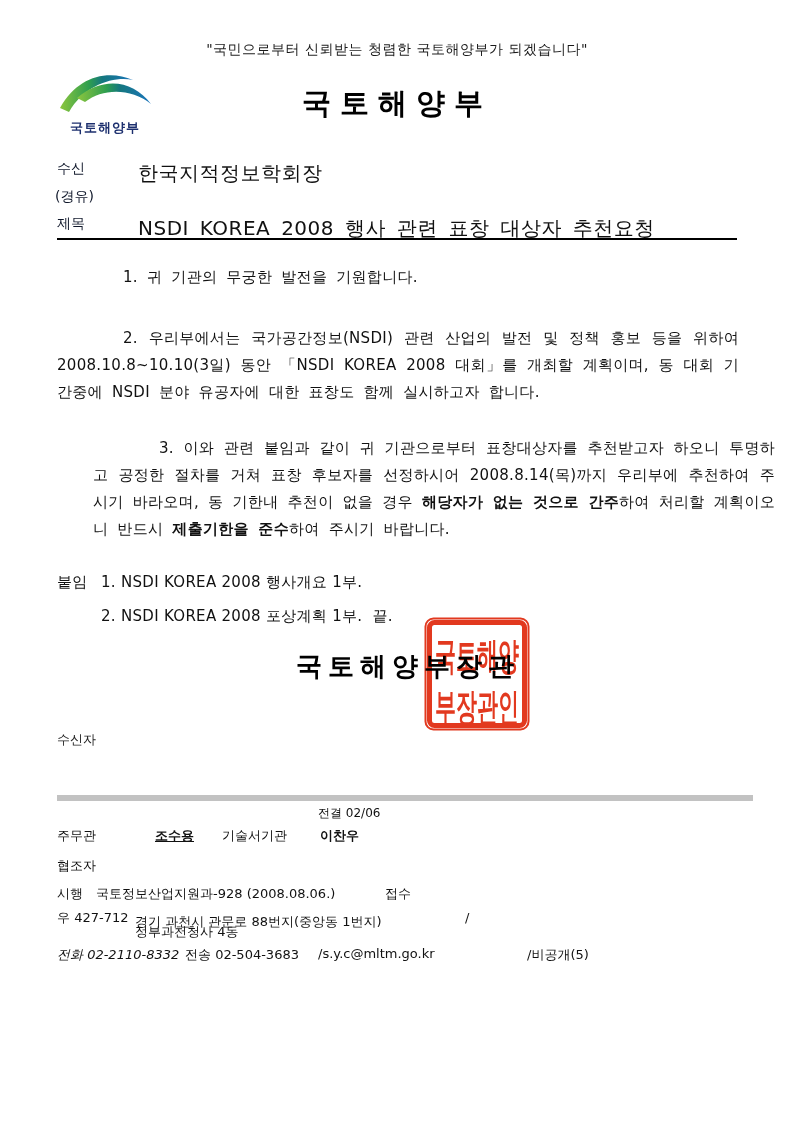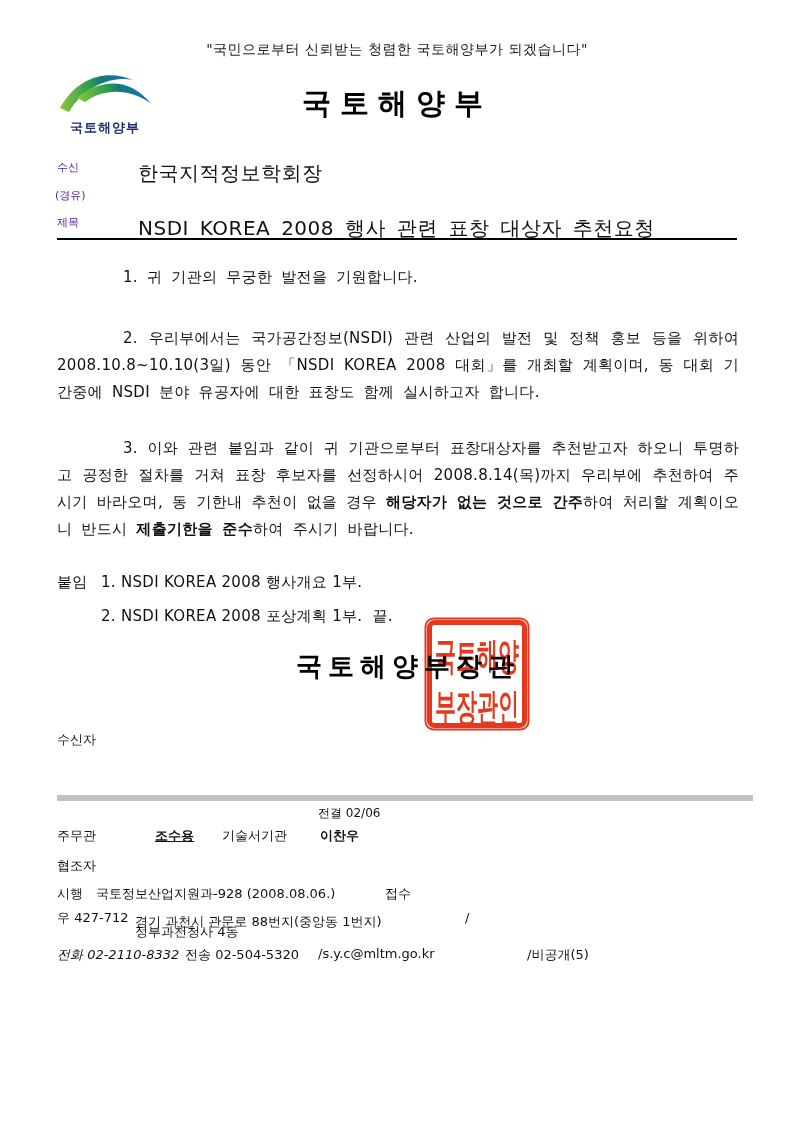--- a/index.html
+++ b/index.html
@@ -17,21 +17,21 @@
     top:41px;left:0;width:794px;
     text-align:center;font-size:14px;letter-spacing:0.5px;color:#1a1a1a;
   }
   .logo{top:72px;left:52px;width:106px;text-align:center;}
   .logo-label{font-size:13px;font-weight:bold;color:#1c2f6e;letter-spacing:1px;margin-top:1px;}
   .doc-title{
     top:84px;left:0;width:794px;text-align:center;
     font-family:"DejaVu Serif",serif;
     font-size:29px;font-weight:bold;letter-spacing:9px;color:#000;
   }
-  .meta-label{font-size:11px;color:#4c1d95;}
+  .meta-label{font-size:14px;color:#0f172a;}
   .meta-value{font-size:20px;color:#111;letter-spacing:0.5px;}
   .rule{top:238px;left:57px;width:680px;height:2px;background:#000;}
   .para{
     left:57px;width:682px;
     font-size:15px;line-height:27px;
     text-align:justify;word-spacing:4px;letter-spacing:0.3px;
     text-indent:66px;color:#111;
   }
   .para b{font-weight:bold;}
   .attach{font-size:15px;color:#111;letter-spacing:0.3px;white-space:pre-wrap;}
@@ -78,21 +78,21 @@
   <div class="abs meta-label" style="top:188px;left:55px;">(경유)</div>
   <div class="abs meta-label" style="top:215px;left:57px;">제목</div>
   <div class="abs meta-value" style="top:215px;left:138px;word-spacing:4px;">NSDI KOREA 2008 행사 관련 표창 대상자 추천요청</div>
 
   <div class="abs rule"></div>
 
   <div class="abs para" style="top:264px;">1. 귀 기관의 무궁한 발전을 기원합니다.</div>
 
   <div class="abs para" style="top:325px;">2. 우리부에서는 국가공간정보(NSDI) 관련 산업의 발전 및 정책 홍보 등을 위하여 2008.10.8~10.10(3일) 동안 「NSDI KOREA 2008 대회」를 개최할 계획이며, 동 대회 기간중에 NSDI 분야 유공자에 대한 표창도 함께 실시하고자 합니다.</div>
 
-  <div class="abs para" style="top:435px;"><span>3. 이와 관련 붙임과 같이 귀 기관으로부터 표창대상자를 추천받고자 하오니 투명하고 공정한 절차를 거쳐 표창 후보자를 선정하시어 2008.8.14(목)까지 우리부에 추천하여 주시기 바라오며, 동 기한내 추천이 없을 경우 </span><b>해당자가 없는 것으로 간주</b><span>하여 처리할 계획이오니 반드시 </span><b>제출기한을 준수</b><span>하여 주시기 바랍니다.</span></div>
+  <div class="abs para" style="top:435px;margin-left:36px;"><span>3. 이와 관련 붙임과 같이 귀 기관으로부터 표창대상자를 추천받고자 하오니 투명하고 공정한 절차를 거쳐 표창 후보자를 선정하시어 2008.8.14(목)까지 우리부에 추천하여 주시기 바라오며, 동 기한내 추천이 없을 경우 </span><b>해당자가 없는 것으로 간주</b><span>하여 처리할 계획이오니 반드시 </span><b>제출기한을 준수</b><span>하여 주시기 바랍니다.</span></div>
 
   <div class="abs attach" style="top:573px;left:57px;">붙임</div>
   <div class="abs attach" style="top:573px;left:101px;">1. NSDI KOREA 2008 행사개요 1부.</div>
   <div class="abs attach" style="top:607px;left:101px;">2. NSDI KOREA 2008 포상계획 1부.  끝.</div>
 
   <div class="abs seal">
     <svg width="108" height="116" viewBox="0 0 108 116">
       <rect x="2.5" y="2.5" width="103" height="111" rx="8" fill="#ffffff" stroke="#e2391f" stroke-width="2"></rect>
       <rect x="6.5" y="6.5" width="95" height="103" rx="5" fill="#fff" stroke="#e2391f" stroke-width="5"></rect>
       <g fill="#e2391f" font-family="'DejaVu Sans',sans-serif" font-weight="bold" font-size="34" text-anchor="middle">
@@ -118,17 +118,17 @@
   <div class="abs ft" style="top:885px;left:57px;">시행</div>
   <div class="abs ft" style="top:885px;left:96px;">국토정보산업지원과-928 (2008.08.06.)</div>
   <div class="abs ft" style="top:885px;left:385px;">접수</div>
 
   <div class="abs ft" style="top:909px;left:57px;">우 427-712</div>
   <div class="abs ft" style="top:896px;left:135px;margin-top:17px;">경기 과천시 관문로 88번지(중앙동 1번지)</div>
   <div class="abs ft" style="top:923px;left:135px;">정부과천청사 4동</div>
   <div class="abs ft" style="top:910px;left:465px;">/</div>
 
   <div class="abs ft" style="top:946px;left:57px;font-style:italic;">전화 02-2110-8332</div>
-  <div class="abs ft" style="top:946px;left:185px;">전송 02-504-5320</div>
+  <div class="abs ft" style="top:946px;left:185px;">전송 02-504-3683</div>
   <div class="abs ft" style="top:946px;left:318px;">/s.y.c@mltm.go.kr</div>
   <div class="abs ft" style="top:946px;left:527px;">/비공개(5)</div>
 
 </div>
 
 </body></html>

